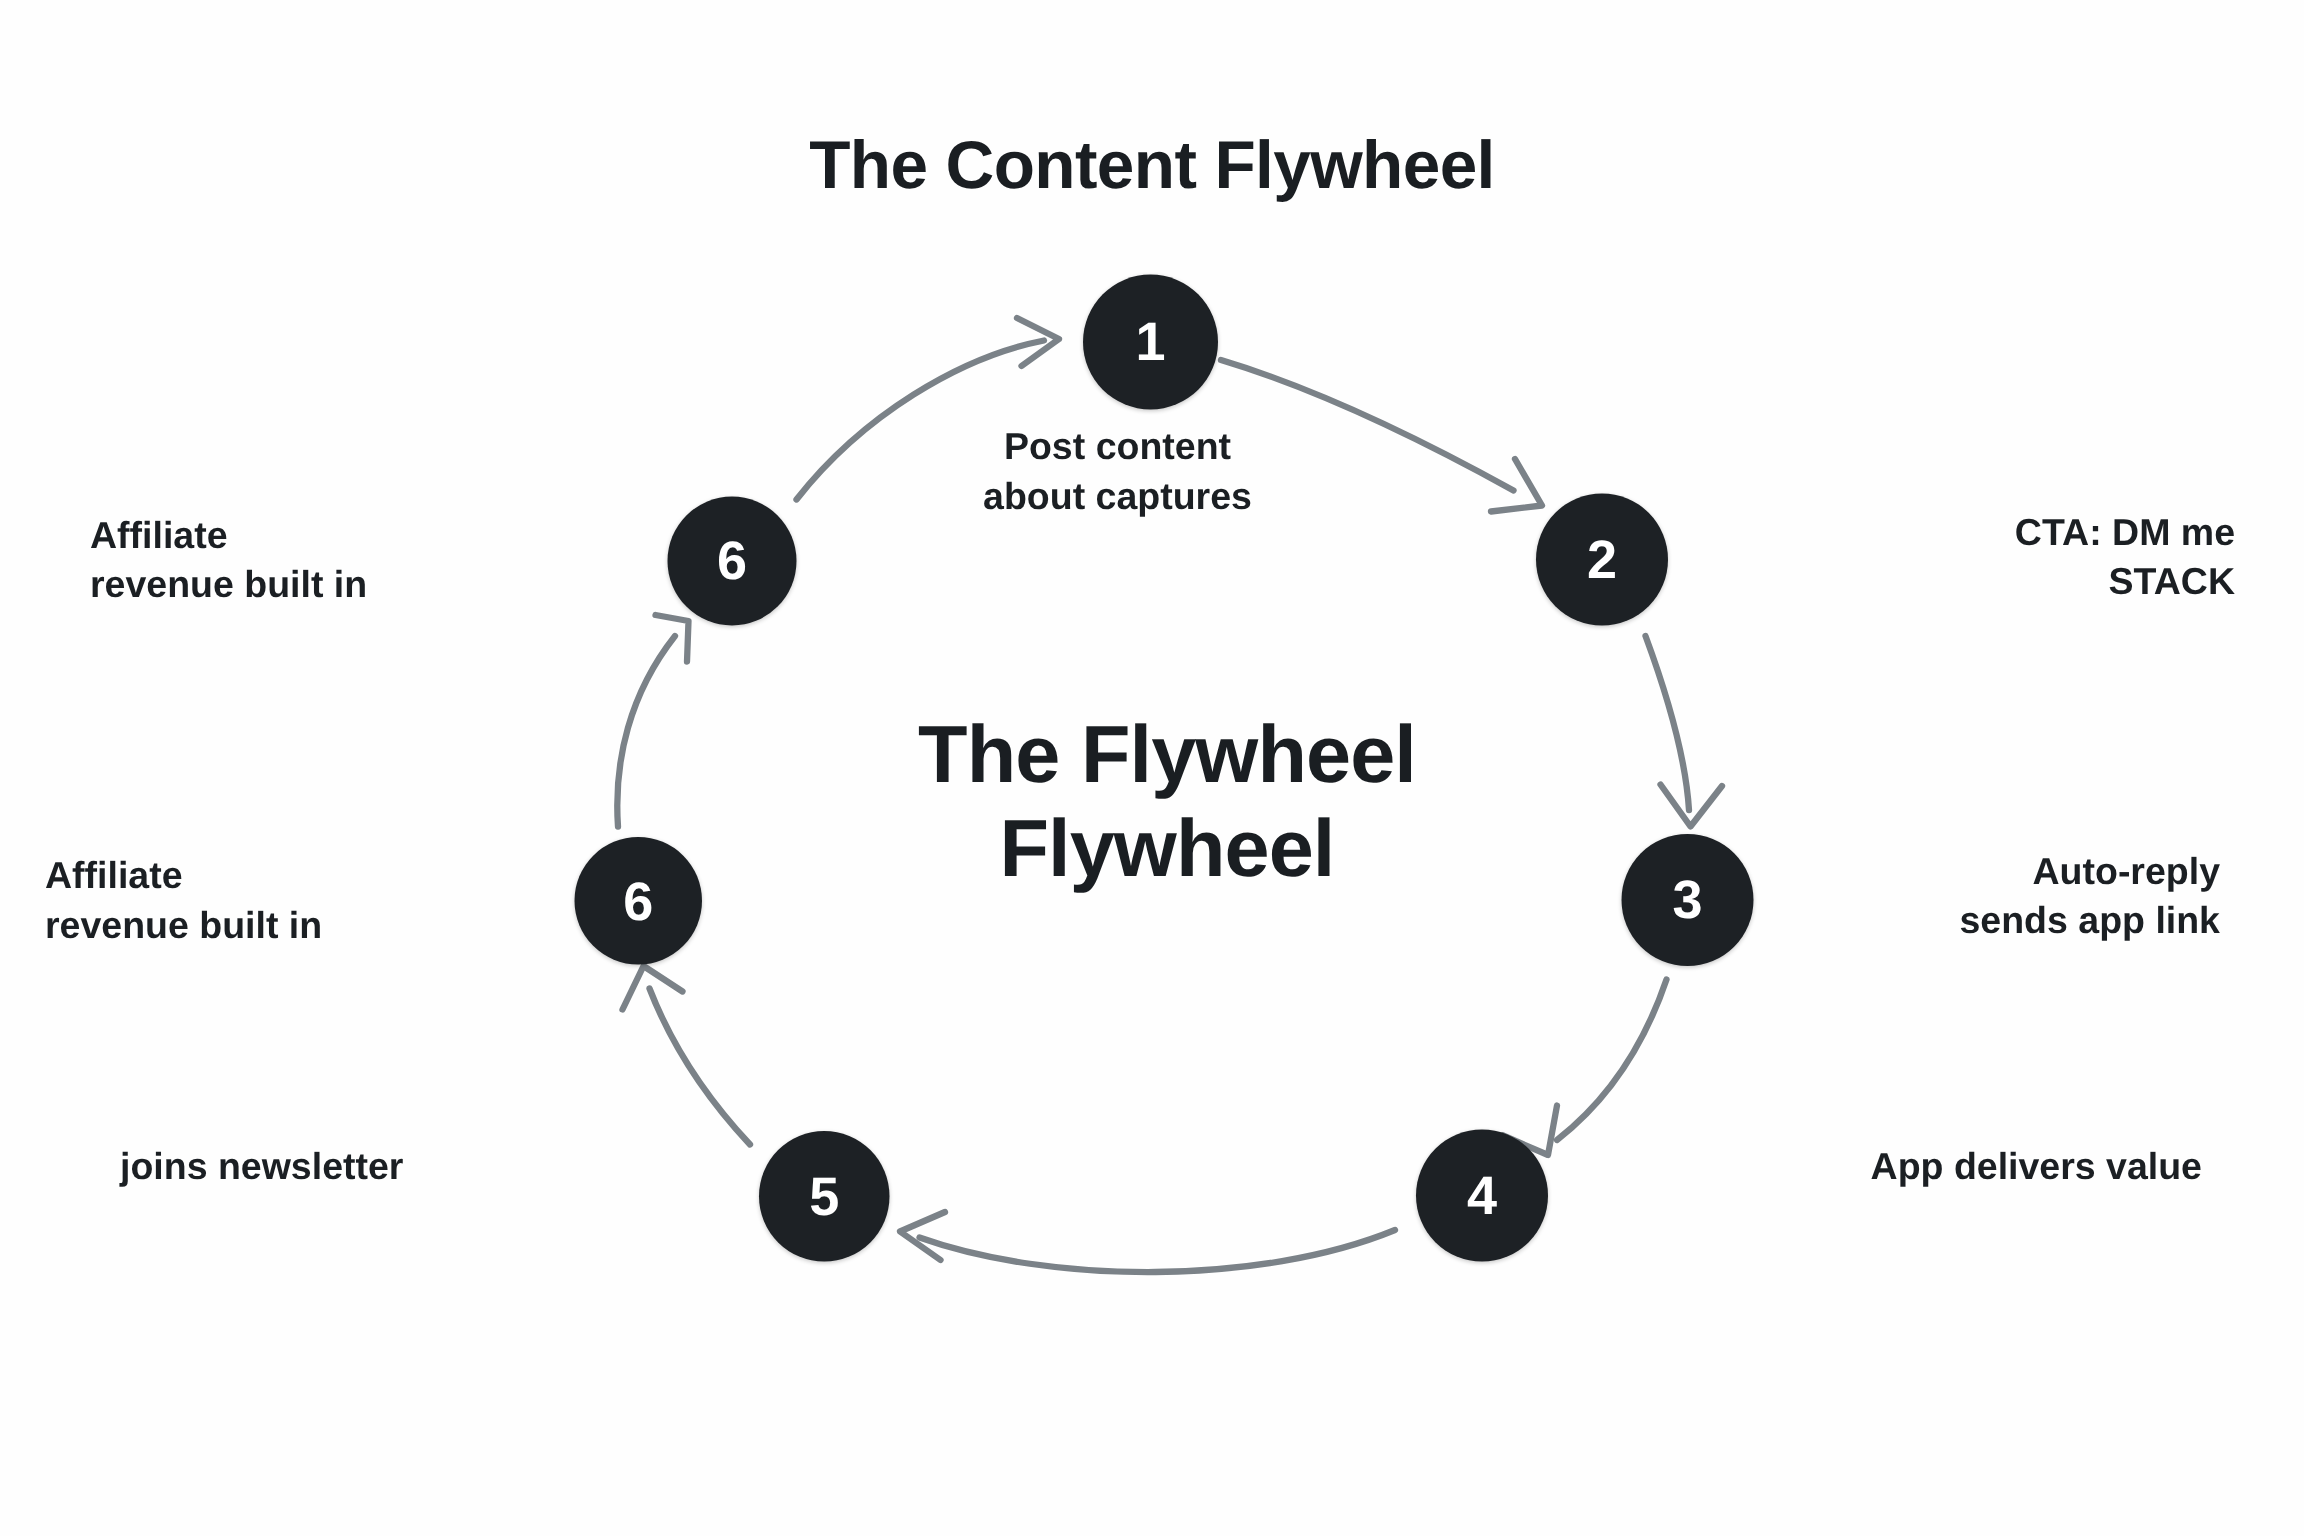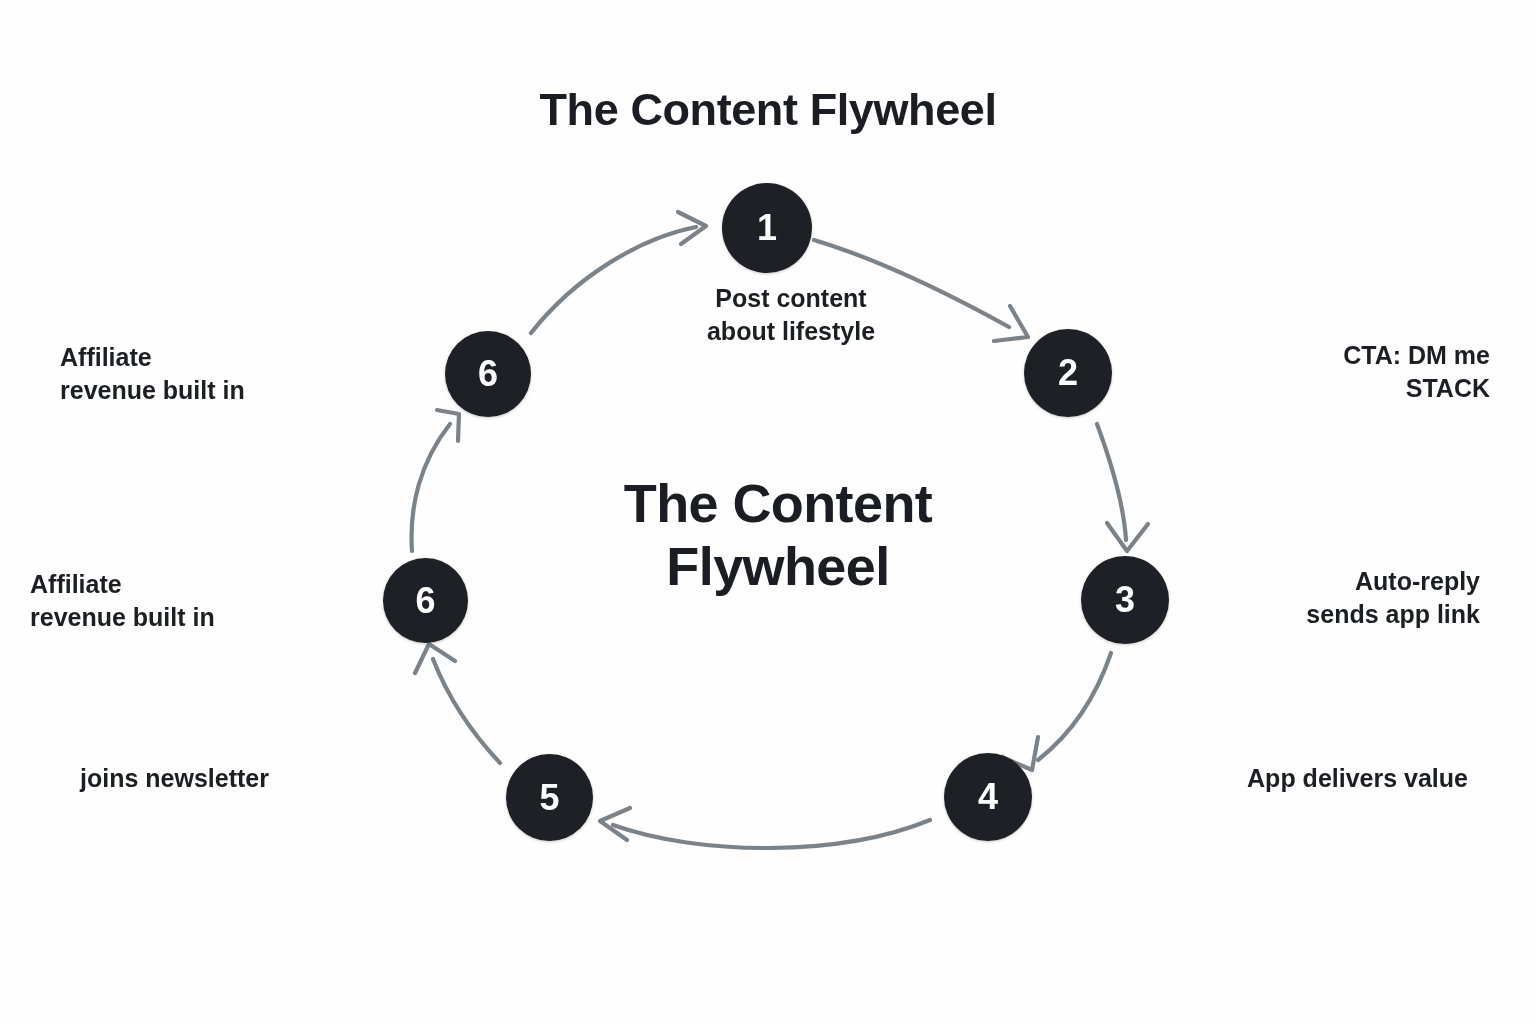--- a/index.html
+++ b/index.html
@@ -124,31 +124,31 @@
 
       <path d="M 500 763 C 470 731 447 695 433 659"></path>
       <polyline points="415 673 429 644 455 661"></polyline>
 
       <path d="M 412 551 C 409 507 420 462 450 424"></path>
       <polyline points="437 410 459 414 458 441"></polyline>
     </g>
   </svg>
 
   <div id="center-label">
-    <span class="cl-line">The Content</span>
+    <span class="cl-line">The Flywheel</span>
     <span class="cl-line">Flywheel</span>
   </div>
 
   <div class="node-group">
     <div class="node-circle" style="left:722px; top:183px; width:90px; height:90px;">
       <span>1</span>
     </div>
-    <div class="node-label lbl-center" style="left:621px; top:282px; width:340px;">
+    <div class="node-label lbl-center" style="left:575px; top:282px; width:340px;">
       <span class="nl-line">Post content</span>
-      <span class="nl-line">about lifestyle</span>
+      <span class="nl-line">about captures</span>
     </div>
   </div>
 
   <div class="node-group">
     <div class="node-circle" style="left:1024px; top:329px; width:88px; height:88px;">
       <span>2</span>
     </div>
     <div class="node-label lbl-right" style="left:1150px; top:339px; width:340px;">
       <span class="nl-line">CTA: DM me</span>
       <span class="nl-line">STACK</span>

